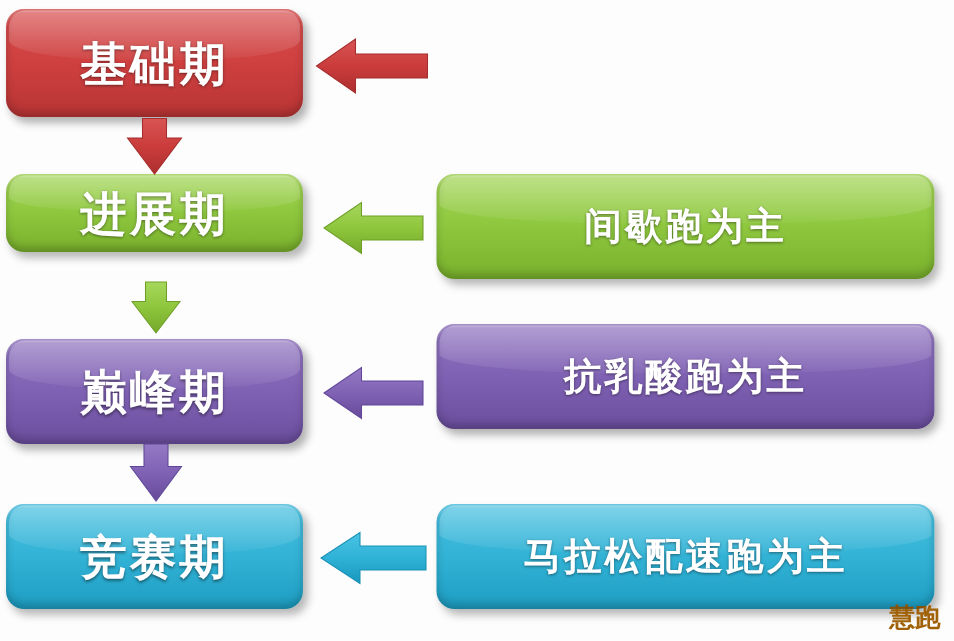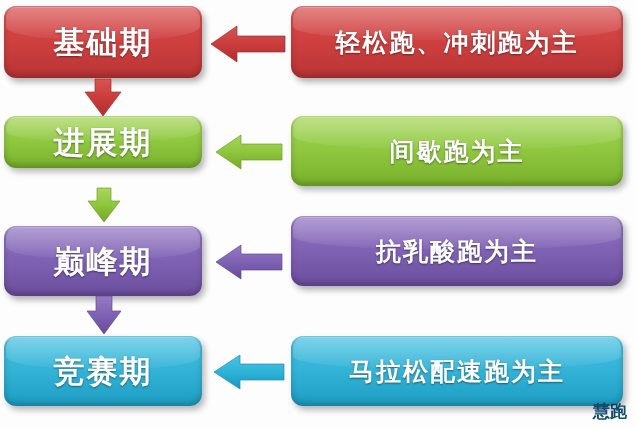--- a/index.html
+++ b/index.html
@@ -105,23 +105,20 @@
         <linearGradient id="gRed" x1="0" y1="0" x2="0" y2="1">
           <stop offset="0%" stop-color="#d95454"></stop>
           <stop offset="50%" stop-color="#cb3c3c"></stop>
           <stop offset="100%" stop-color="#ad2f2f"></stop>
         </linearGradient>
       </defs>
       <path d="M0,20 L26,2 L26,12 L74,12 L74,28 L26,28 L26,38 Z" fill="url(#gRed)" stroke="#a52d2d" stroke-width="0.7"></path>
     </svg>
   </div>
 
-  <div class="box desc-box c-red" style="left:291px; top:6px; width:332px; height:72px;">
-    <span class="label">轻松跑、冲刺跑为主</span>
-  </div>
 
   <div class="arrow" style="left:83px; top:79px;">
     <svg width="40" height="37" viewBox="0 0 40 37" aria-hidden="true">
       <path d="M20,37 L2,13 L12,13 L12,0 L28,0 L28,13 L38,13 Z" fill="url(#gRed)" stroke="#a52d2d" stroke-width="0.7"></path>
     </svg>
   </div>
 
   <div class="box phase-box c-green" style="left:4px; top:116px; width:198px; height:52px;">
     <span class="label">进展期</span>
   </div>
@@ -191,16 +188,16 @@
       </defs>
       <path d="M0,20 L26,3 L26,12 L70,12 L70,28 L26,28 L26,37 Z" fill="url(#gCyan)" stroke="#1991b6" stroke-width="0.7"></path>
     </svg>
   </div>
 
   <div class="box desc-box c-cyan" style="left:291px; top:336px; width:332px; height:70px;">
     <span class="label">马拉松配速跑为主</span>
   </div>
 
   <div style="position:absolute; right:9px; bottom:4px; font-size:17px;
-              font-weight:bold; color:#0c4a6e; letter-spacing:0px;
+              font-weight:bold; color:#a16207; letter-spacing:0px;
               font-family:Liberation Serif, serif;margin-top:46px;">慧跑</div>
 
 </div>
 
 </body></html>

